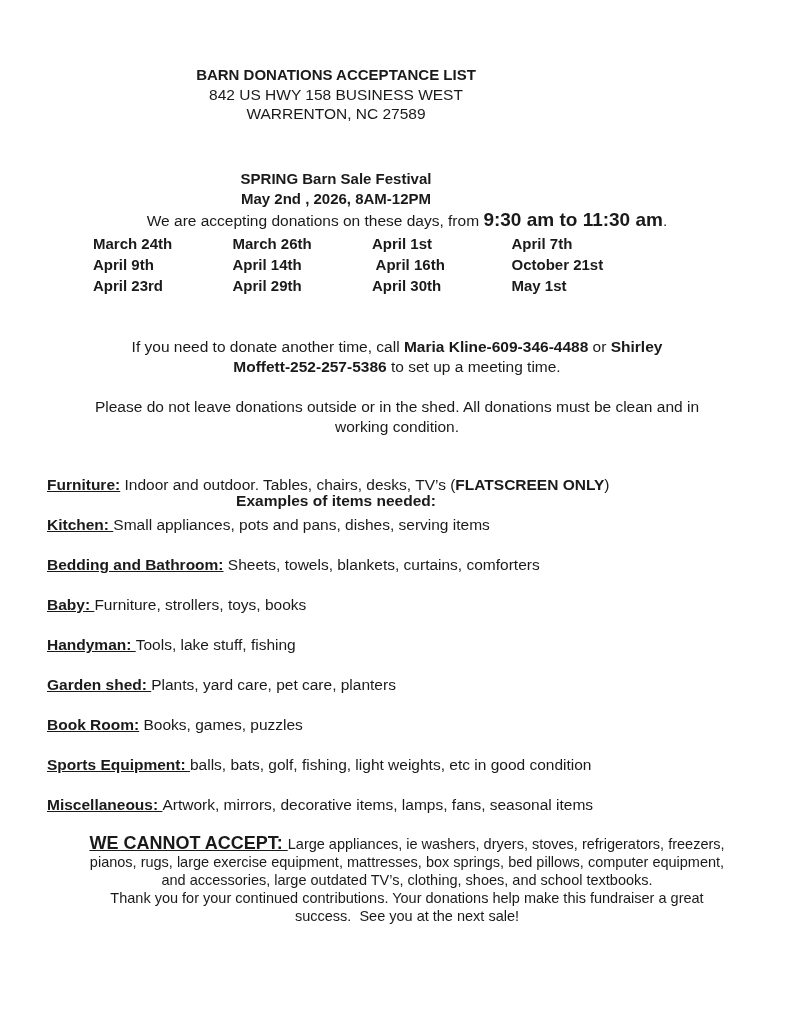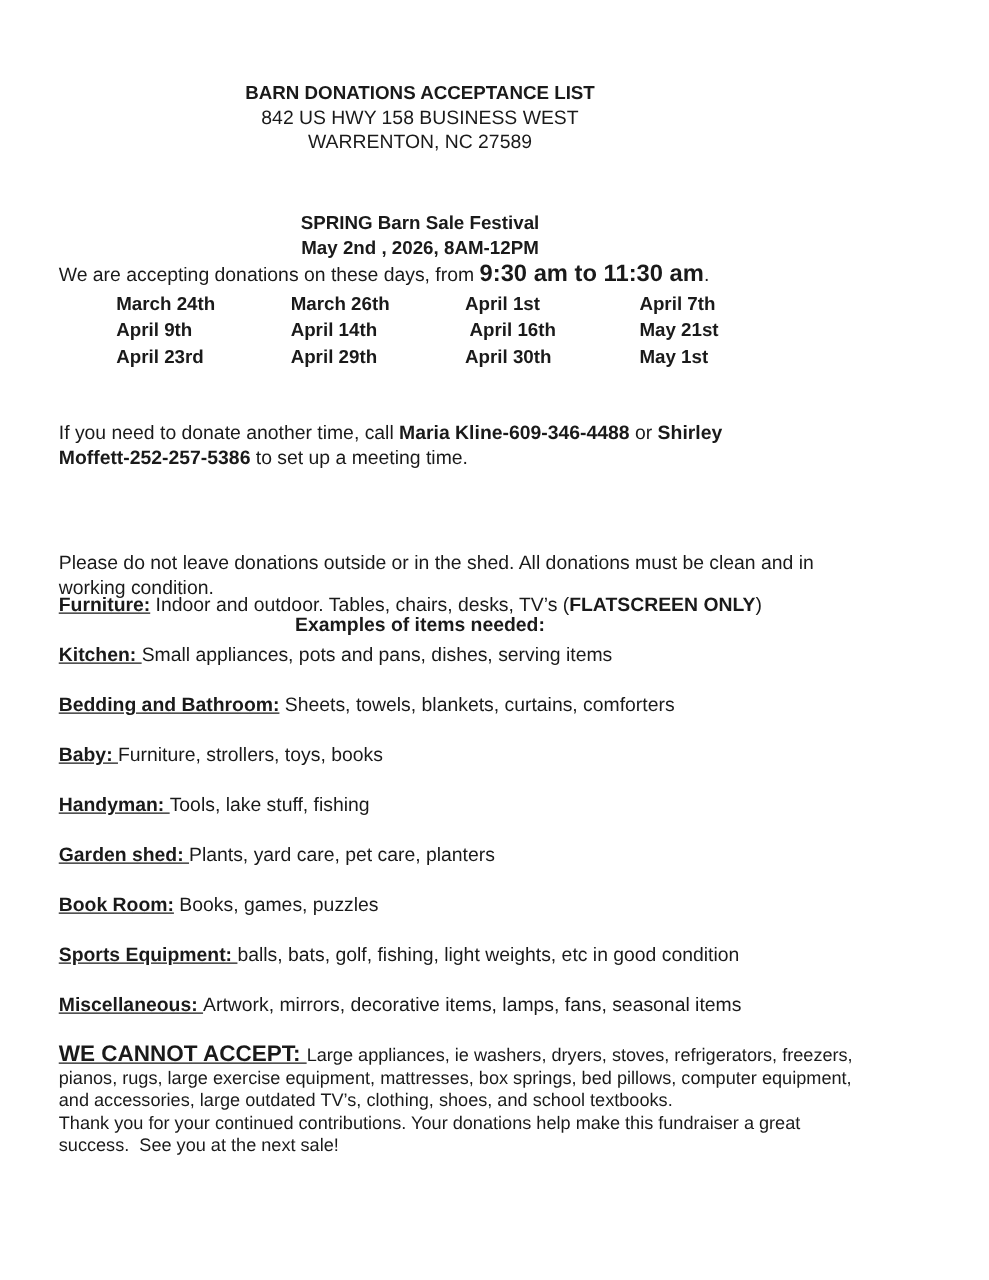--- a/index.html
+++ b/index.html
@@ -1,20 +1,20 @@
 <!DOCTYPE html>
 <html><head>
 <meta charset="utf-8">
 <style>
   html, body { margin: 0; padding: 0; background: #ffffff; }
   body {
     width: 791px; height: 1024px; position: relative; overflow: hidden;
     font-family: "Liberation Sans", sans-serif; color: #1a1a1a;
   }
-  .abs { position: absolute; }
+  .abs { position: absolute; text-align: center; }
   .center { left: 0; width: 672px; text-align: center; }
   .b { font-weight: bold; margin-top: 36px; }
   .h1 { font-size: 15px; font-weight: bold; }
   .sub { font-size: 15.5px; }
   .fest { font-size: 15px; font-weight: bold; margin-top: 24px; }
   .p { font-size: 15.5px; line-height: 20px; left: 47px; width: 700px; }
   .big { font-size: 19px; font-weight: bold; }
   .dates { position: absolute; left: 93px; top: 233px; font-size: 15px; font-weight: bold; }
   .dates .row { display: flex; height: 21px; line-height: 21px; }
   .dates .cell { width: 139.5px; }
@@ -42,37 +42,37 @@
   <div class="row">
     <span class="cell">March 24th</span>
     <span class="cell">March 26th</span>
     <span class="cell">April 1st</span>
     <span class="cell">April 7th</span>
   </div>
   <div class="row">
     <span class="cell">April 9th</span>
     <span class="cell">April 14th</span>
     <span class="cell" style="white-space:pre;"> April 16th</span>
-    <span class="cell">May 21st</span>
+    <span class="cell">October 21st</span>
   </div>
   <div class="row">
     <span class="cell">April 23rd</span>
     <span class="cell">April 29th</span>
     <span class="cell">April 30th</span>
     <span class="cell">May 1st</span>
   </div>
 </div>
 
 <div class="abs p" style="top:337px;">
   <div style="white-space:nowrap;"><span>If you need to donate another time, call </span><span class="b">Maria Kline-609-346-4488</span><span> or </span><span class="b">Shirley</span></div>
   <div style="white-space:nowrap;"><span class="b">Moffett-252-257-5386</span><span> to set up a meeting time.</span></div>
 </div>
 
 <div class="abs p" style="top:397px;">
-  <div style="white-space:nowrap;margin-top:44px;">Please do not leave donations outside or in the shed. All donations must be clean and in</div>
+  <div style="white-space:nowrap;">Please do not leave donations outside or in the shed. All donations must be clean and in</div>
   <div style="white-space:nowrap;">working condition.</div>
 </div>
 
 <div class="abs center b" style="top:456px; font-size:15.5px;">Examples of items needed:</div>
 
 <div class="cat" style="top:476px;">
   <span class="lbl">Furniture:</span><span> Indoor and outdoor. Tables, chairs, desks, TV’s (</span><span class="b">FLATSCREEN ONLY</span><span>)</span>
 </div>
 
 <div class="cat" style="top:516px; white-space:pre;"><span class="lbl">Kitchen: </span><span>Small appliances, pots and pans, dishes, serving items</span></div>

